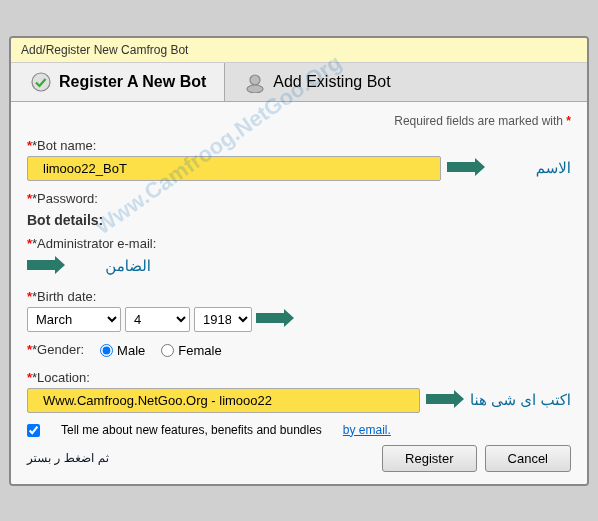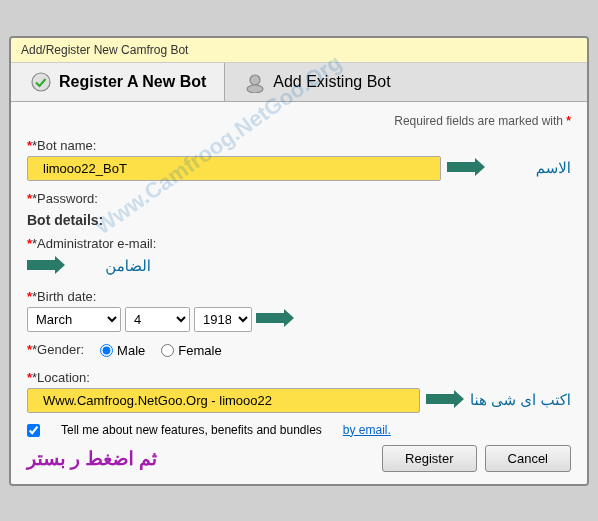--- a/index.html
+++ b/index.html
@@ -164,23 +164,23 @@
       font-size: 12px;
     }
     .checkbox-row a { color: #0066cc; }
     .bottom-row {
       display: flex;
       justify-content: space-between;
       align-items: center;
       margin-top: 6px;
     }
     .arabic-bottom {
-      color: #a21caf;
-      font-size: 19px;
-      font-weight: bold;
+      color: #0f172a;
+      font-size: 12px;
+      font-weight: normal;
     }
     .buttons {
       display: flex;
       gap: 8px;
     }
     .btn {
       padding: 5px 22px;
       border: 1px solid #888;
       border-radius: 3px;
       font-size: 13px;

